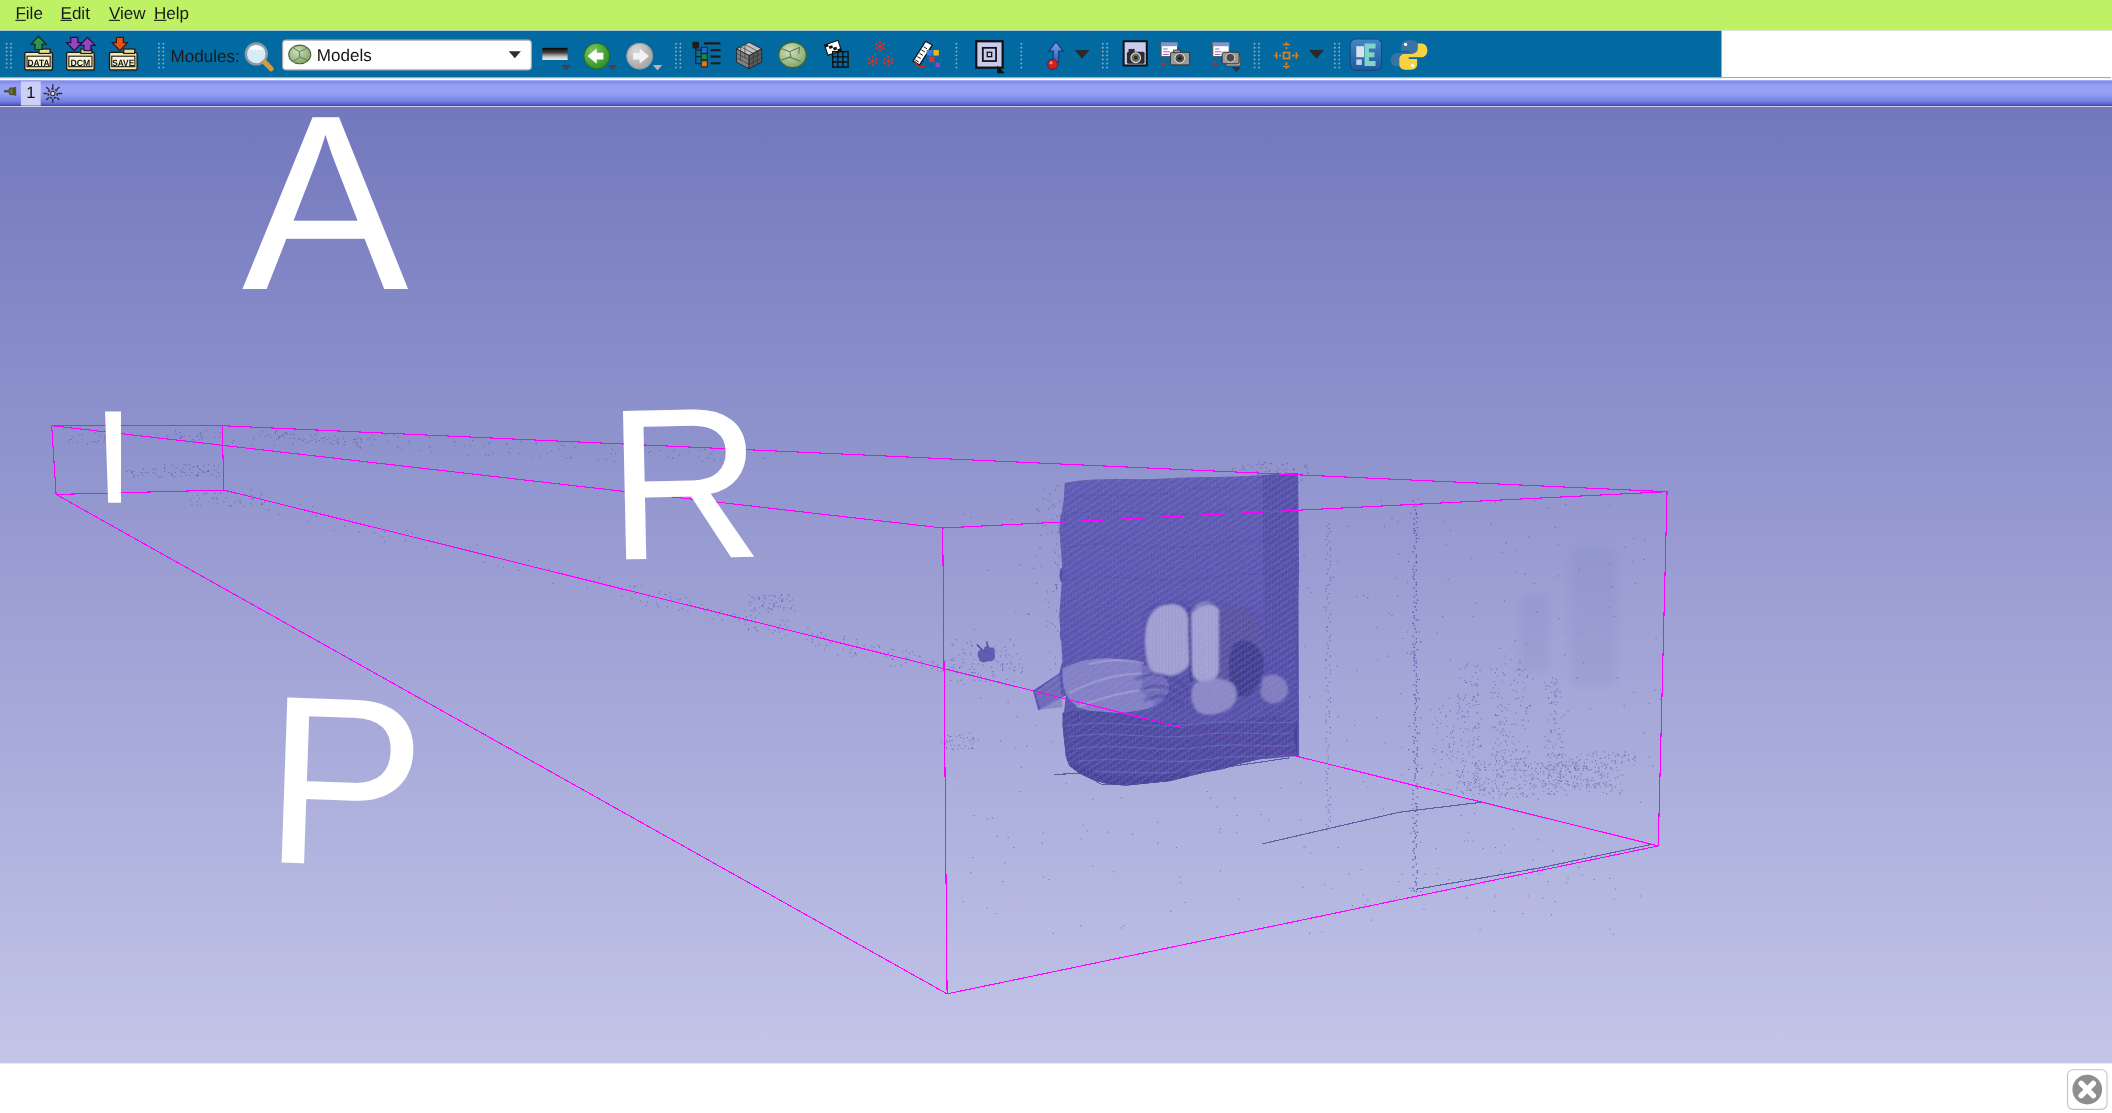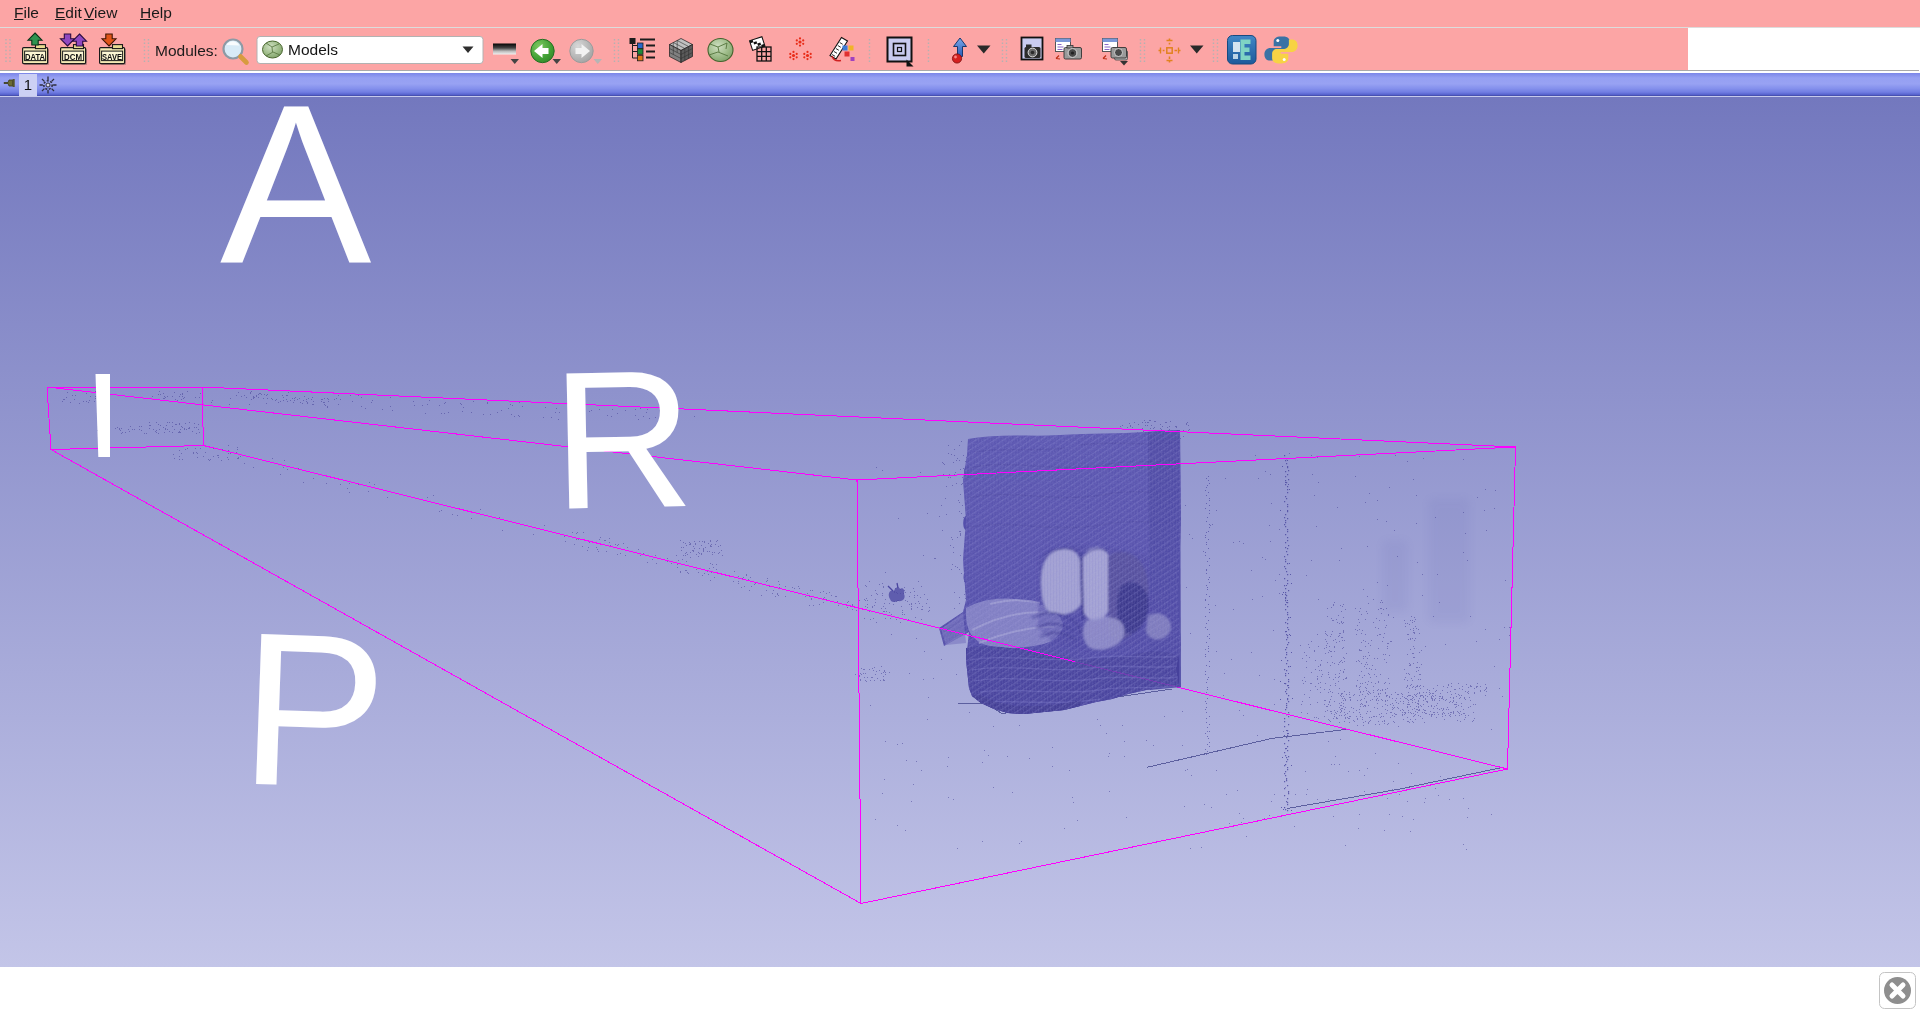--- a/index.html
+++ b/index.html
@@ -1,34 +1,34 @@
 <!DOCTYPE html>
 <html><head>
 <meta charset="utf-8">
 <style>
   html,body{margin:0;padding:0;width:1920px;height:1012px;overflow:hidden;background:#ffffff;
     font-family:"Liberation Sans", sans-serif;}
-  .menubar{position:absolute;left:0;top:0;width:1920px;height:27px;background:#fca5a5;
+  .menubar{position:absolute;left:0;top:0;width:1920px;height:27px;background:#bef264;
     border-bottom:1px solid #dcdcdc;font-size:15.5px;color:#1a1a1a;}
   .menubar span{position:absolute;top:4px;}
-  .toolbar{position:absolute;left:0;top:28px;width:1688px;height:43px;background:#fca5a5;}
+  .toolbar{position:absolute;left:0;top:28px;width:1565px;height:43px;background:#0369a1;}
   .tbline{position:absolute;left:0;top:70px;width:1919px;height:1px;background:#a9a9a9;}
   .ctrlbar{position:absolute;left:0;top:73px;width:1920px;height:24px;
     background:linear-gradient(to bottom,#7b86e8 0%,#96a0f2 20%,#98a2f3 45%,#8490ec 65%,#717de2 80%,#5560cc 91%,#3f47a0 95.5%,#c7c9ec 96.5%,#c7c9ec 100%);}
   .tab1{position:absolute;left:19px;top:74px;width:18px;height:22px;background:#ccd0f4;
     font-size:15px;color:#111;text-align:center;line-height:22px;}
   .viewport{position:absolute;left:0;top:97px;width:1920px;height:870px;}
   .bottombar{position:absolute;left:0;top:967px;width:1920px;height:45px;background:#ffffff;}
 </style>
 </head>
 <body>
   <div class="menubar">
     <span style="left:14px"><u>F</u>ile</span>
     <span style="left:55px"><u>E</u>dit</span>
-    <span style="left:84px"><u>V</u>iew</span>
+    <span style="left:99px"><u>V</u>iew</span>
     <span style="left:140px"><u>H</u>elp</span>
   </div>
   <div class="toolbar" id="toolbar">
     <svg width="1920" height="43" viewBox="0 0 1920 43" style="position:absolute;left:0;top:0">
       <defs>
         <linearGradient id="gBW" x1="0" y1="0" x2="0" y2="1">
           <stop offset="0" stop-color="#050505"></stop>
           <stop offset="0.4" stop-color="#444"></stop>
           <stop offset="0.7" stop-color="#bbb"></stop>
           <stop offset="1" stop-color="#f2f2f2"></stop>

